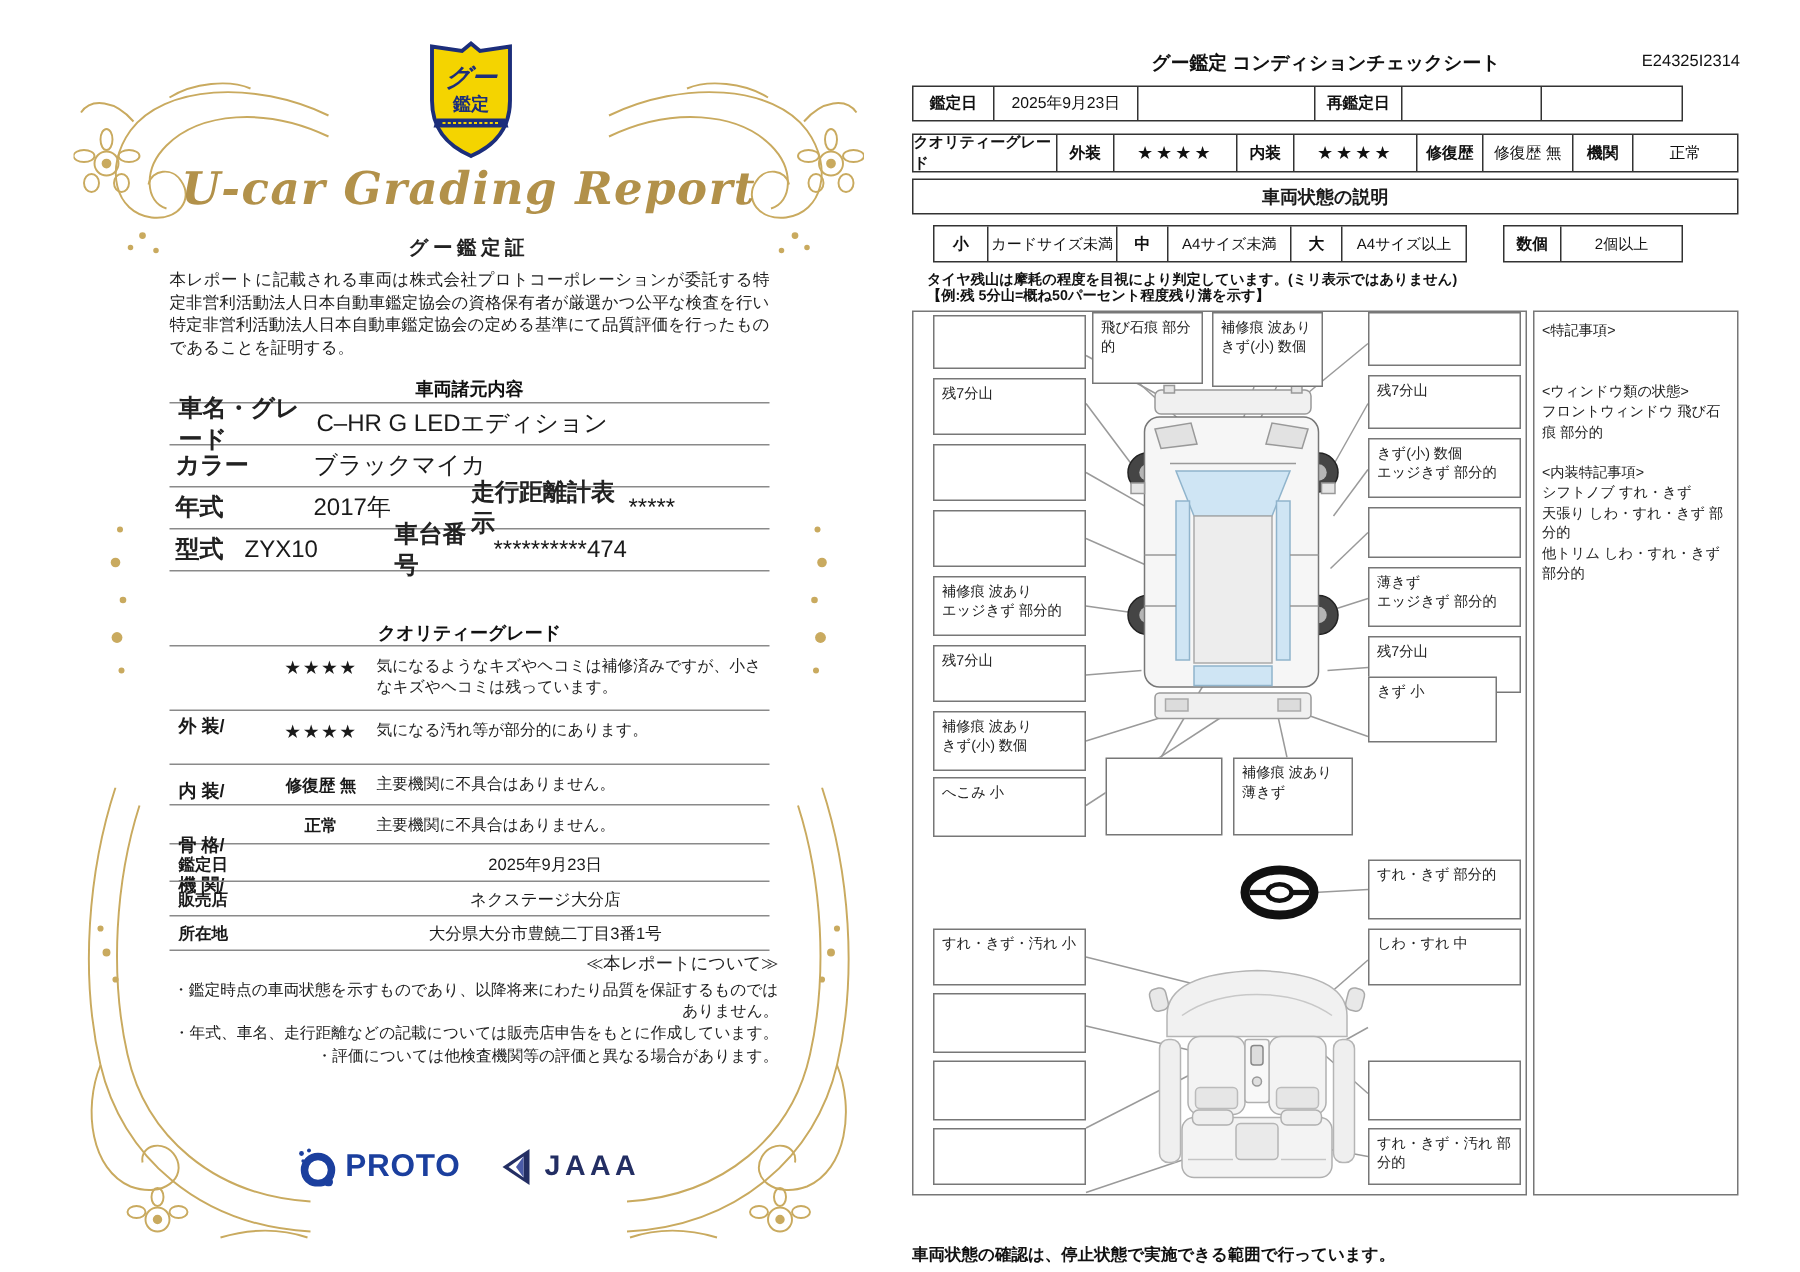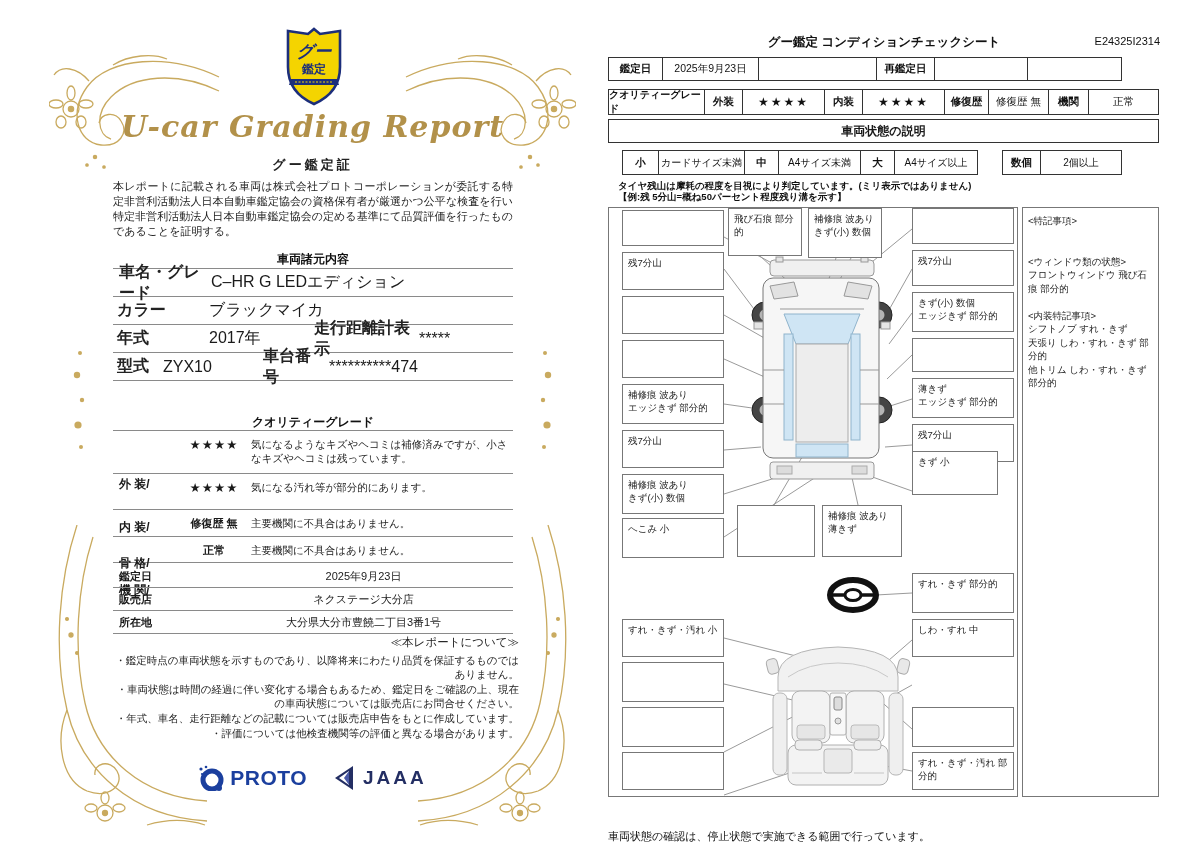--- a/index.html
+++ b/index.html
@@ -50,21 +50,21 @@
   .cell.b{font-weight:bold;}
   .stars{font-weight:bold;font-size:12px;letter-spacing:2px;}
   .section-box{position:absolute;left:4px;top:94px;width:551px;height:24px;border:1px solid #333;
         display:flex;align-items:center;justify-content:center;font-weight:bold;font-size:12px;box-sizing:border-box;}
   .tire-note{position:absolute;left:14px;font-size:9.5px;font-weight:bold;color:#111;}
   .main-box{position:absolute;left:4px;top:182px;width:410px;height:590px;border:1px solid #777;box-sizing:border-box;}
   .special-box{position:absolute;left:418px;top:182px;width:137px;height:590px;border:1px solid #777;
         box-sizing:border-box;font-size:9.5px;line-height:13.5px;padding:6px 5px;white-space:pre-line;color:#222;}
   .callout{position:absolute;border:1px solid #777;background:#fff;font-size:9.5px;line-height:13px;
         padding:3px 5px;white-space:pre-line;color:#222;box-sizing:border-box;z-index:3;}
-  .cs-footer{position:absolute;left:4px;top:804px;font-size:11px;font-weight:normal;color:#111;}
+  .cs-footer{position:absolute;left:4px;top:804px;font-size:11px;font-weight:bold;color:#111;}
   .lines-svg{position:absolute;left:4px;top:182px;width:410px;height:590px;z-index:1;}
   .diagram-svg{position:absolute;z-index:2;}
 </style>
 </head>
 <body>
 
 <div id="left-page">
 
   <svg class="orn" style="left:-6px;top:32px;" width="172" height="150" viewBox="0 0 172 150">
     <g stroke="#c9aa5f" fill="none" stroke-width="1.3">
@@ -226,21 +226,20 @@
     </div>
     <div class="info-row">
       <span class="info-label">所在地</span>
       <span class="info-value">大分県大分市豊饒二丁目3番1号</span>
     </div>
   </div>
 
   <div class="about">
     <div class="about-head">≪本レポートについて≫</div>
     <div class="about-item">・鑑定時点の車両状態を示すものであり、以降将来にわたり品質を保証するものではありません。</div>
-    <div class="about-item">・車両状態は時間の経過に伴い変化する場合もあるため、鑑定日をご確認の上、現在の車両状態については販売店にお問合せください。</div>
     <div class="about-item">・年式、車名、走行距離などの記載については販売店申告をもとに作成しています。</div>
     <div class="about-item">・評価については他検査機関等の評価と異なる場合があります。</div>
   </div>
 
   <div class="logos">
     <div class="logo-group">
       <svg width="26" height="26" viewBox="0 0 26 26">
         <circle cx="14" cy="15" r="9" fill="none" stroke="#1b3f9e" stroke-width="5"></circle>
         <circle cx="21" cy="23" r="3" fill="#1b3f9e"></circle>
         <circle cx="3" cy="4" r="1.6" fill="#1b3f9e"></circle>

